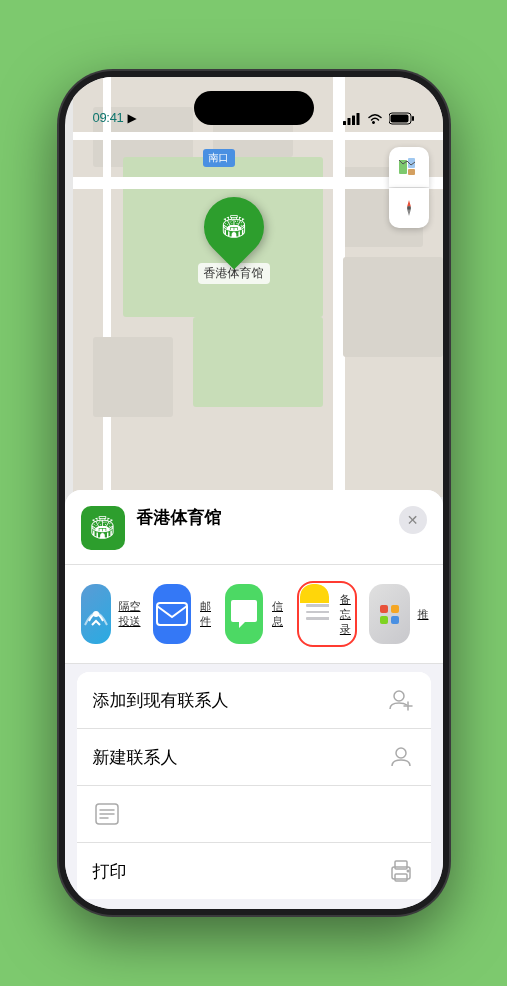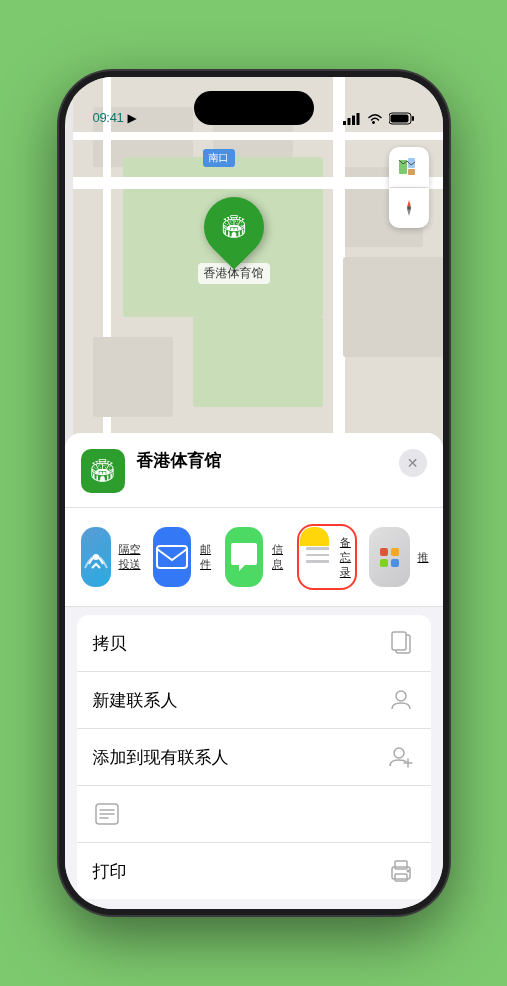--- a/index.html
+++ b/index.html
@@ -488,47 +488,38 @@
                 <div style="width:8px;height:8px;border-radius:2px;background:#4a90e2;"></div>
               </div>
             </div>
           </div>
           <span class="share-action-label">推</span>
         </div>
       </div>
 
       <div class="menu-section" style="margin: 8px 12px 0;">
 
-        <div class="menu-item">
-          <span class="menu-item-label">拷贝</span>
-          <div class="menu-item-icon">
-            <svg width="22" height="24" viewBox="0 0 22 24">
-              <rect x="6" y="4" width="14" height="18" rx="2" fill="none" stroke="#aaa" stroke-width="1.5"></rect>
-              <rect x="2" y="1" width="14" height="18" rx="2" fill="white" stroke="#aaa" stroke-width="1.5"></rect>
-            </svg>
-          </div>
-        </div>
-
-        <div class="menu-item">
-          <span class="menu-item-label">新建联系人</span>
-          <div class="menu-item-icon">
-            <svg width="24" height="24" viewBox="0 0 24 24">
-              <circle cx="12" cy="8" r="5" fill="none" stroke="#aaa" stroke-width="1.5"></circle>
-              <path d="M3 21 Q3 15 12 15 Q21 15 21 21" fill="none" stroke="#aaa" stroke-width="1.5"></path>
-            </svg>
-          </div>
-        </div>
 
         <div class="menu-item">
           <span class="menu-item-label">添加到现有联系人</span>
           <div class="menu-item-icon">
             <svg width="26" height="24" viewBox="0 0 26 24">
               <circle cx="11" cy="8" r="5" fill="none" stroke="#aaa" stroke-width="1.5"></circle>
               <path d="M2 21 Q2 15 11 15 Q16 15 19 17" fill="none" stroke="#aaa" stroke-width="1.5"></path>
               <path d="M20 14 L20 22 M16 18 L24 18" stroke="#aaa" stroke-width="1.5" stroke-linecap="round"></path>
+            </svg>
+          </div>
+        </div>
+
+        <div class="menu-item">
+          <span class="menu-item-label">新建联系人</span>
+          <div class="menu-item-icon">
+            <svg width="24" height="24" viewBox="0 0 24 24">
+              <circle cx="12" cy="8" r="5" fill="none" stroke="#aaa" stroke-width="1.5"></circle>
+              <path d="M3 21 Q3 15 12 15 Q21 15 21 21" fill="none" stroke="#aaa" stroke-width="1.5"></path>
             </svg>
           </div>
         </div>
 
         <div class="menu-item">
           <div class="menu-item-icon">
             <svg width="24" height="22" viewBox="0 0 24 22">
               <rect x="1" y="1" width="22" height="20" rx="3" fill="none" stroke="#aaa" stroke-width="1.5"></rect>
               <path d="M5 7 L19 7 M5 11 L19 11 M5 15 L13 15" stroke="#aaa" stroke-width="1.5" stroke-linecap="round"></path>
             </svg>

